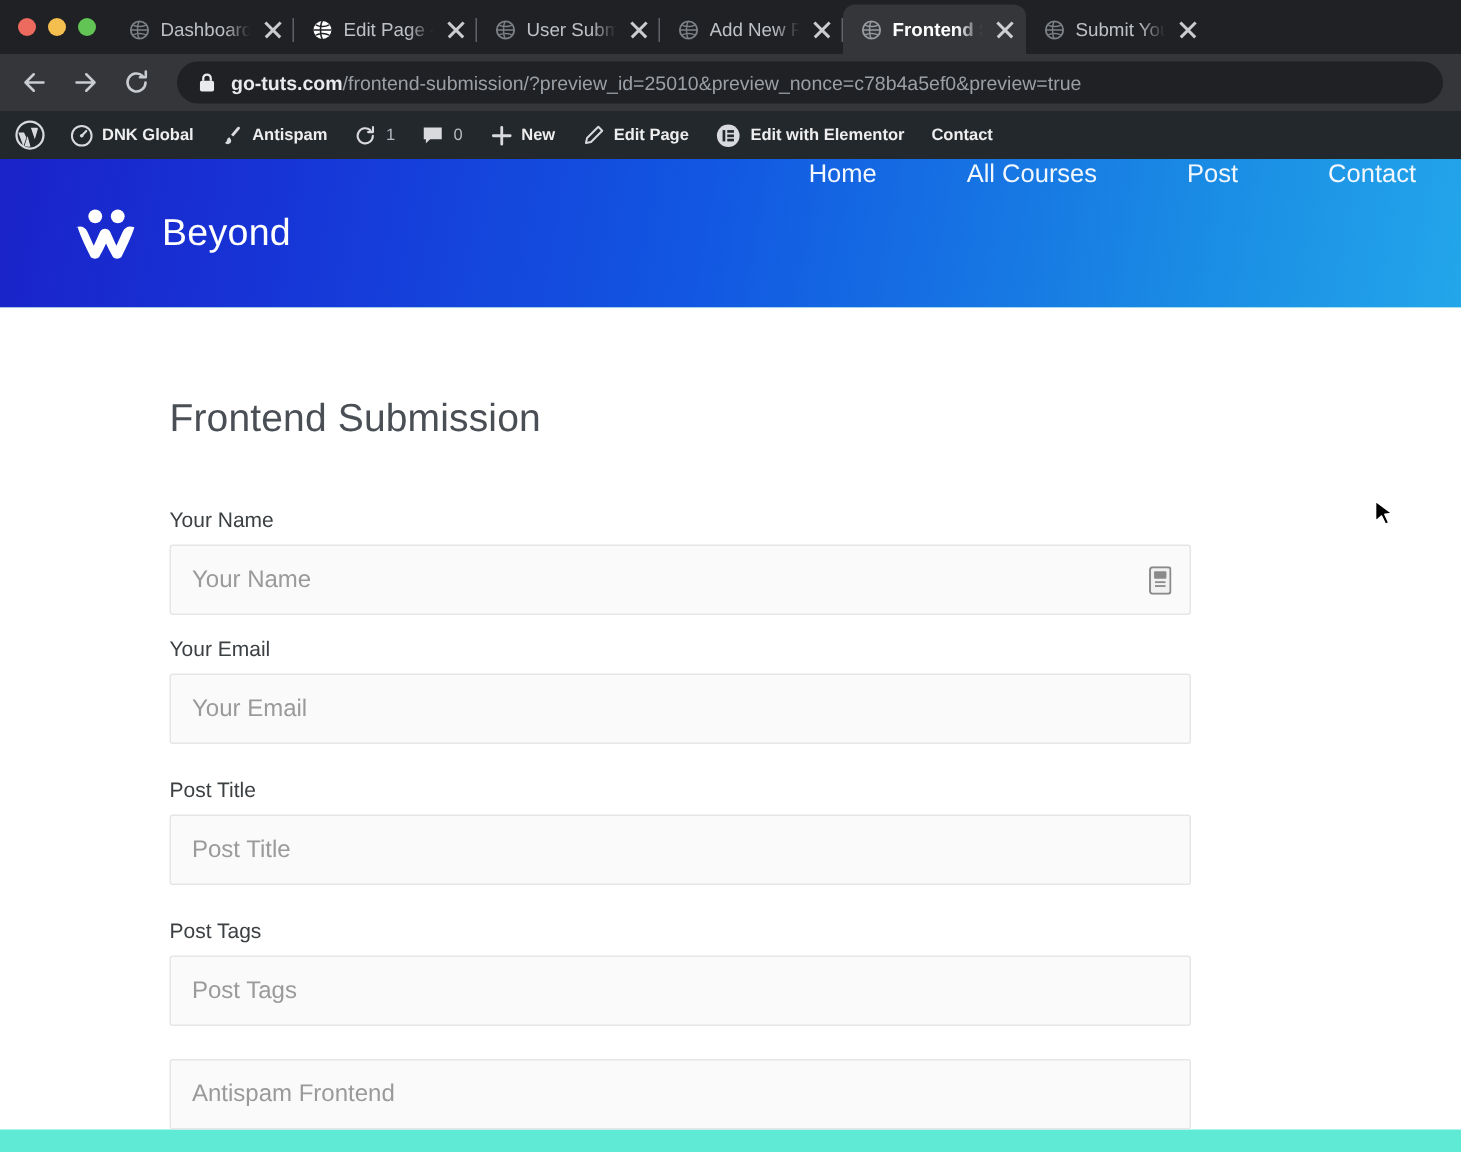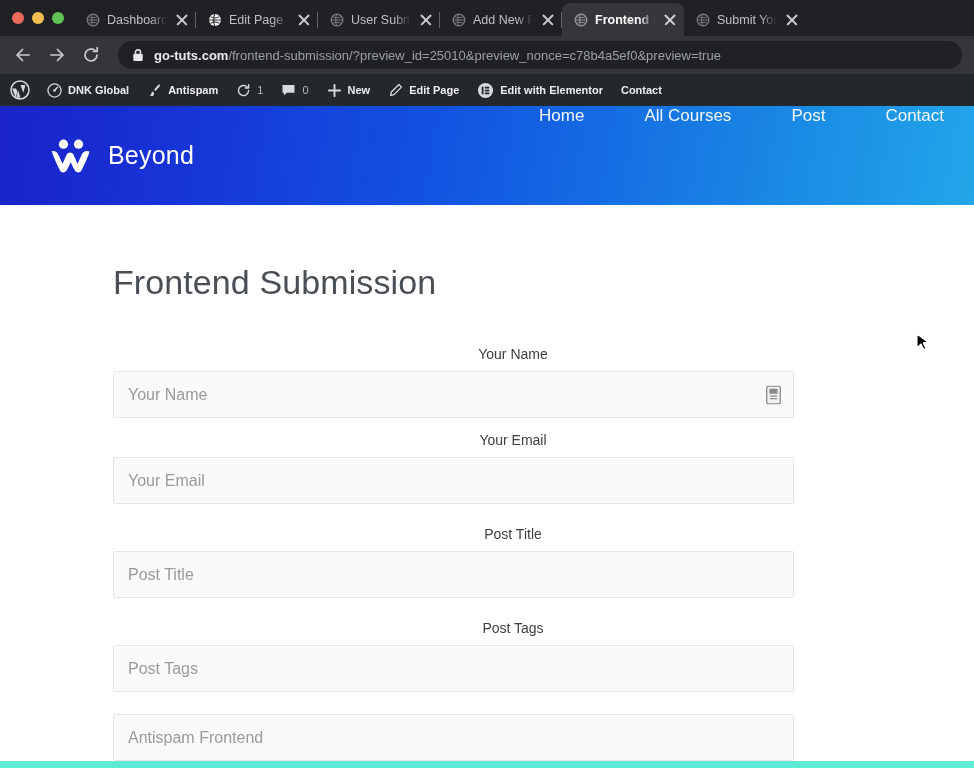--- a/index.html
+++ b/index.html
@@ -240,28 +240,28 @@
     background: #ffffff;
     padding: 0 0 0 0;
     position: relative;
   }
   .content-inner {
     max-width: 800px;
     margin: 0 0 0 113px;
     padding-top: 58px;
   }
   .page-title {
-    font-size: 34px;
+    font-size: 26px;
     color: #4a4f55;
     font-weight: normal;
     margin-bottom: 44px;
     letter-spacing: .1px;
   }
 
-  .field { margin-bottom: 14px; text-align: center; }
+  .field { margin-bottom: 14px; }
   .field-label {
     display: block;
     font-size: 14px;
     color: #3c4043;
     margin-bottom: 9px;
     font-weight: normal;
   }
   .field-input {
     position: relative;
     height: 47px;

